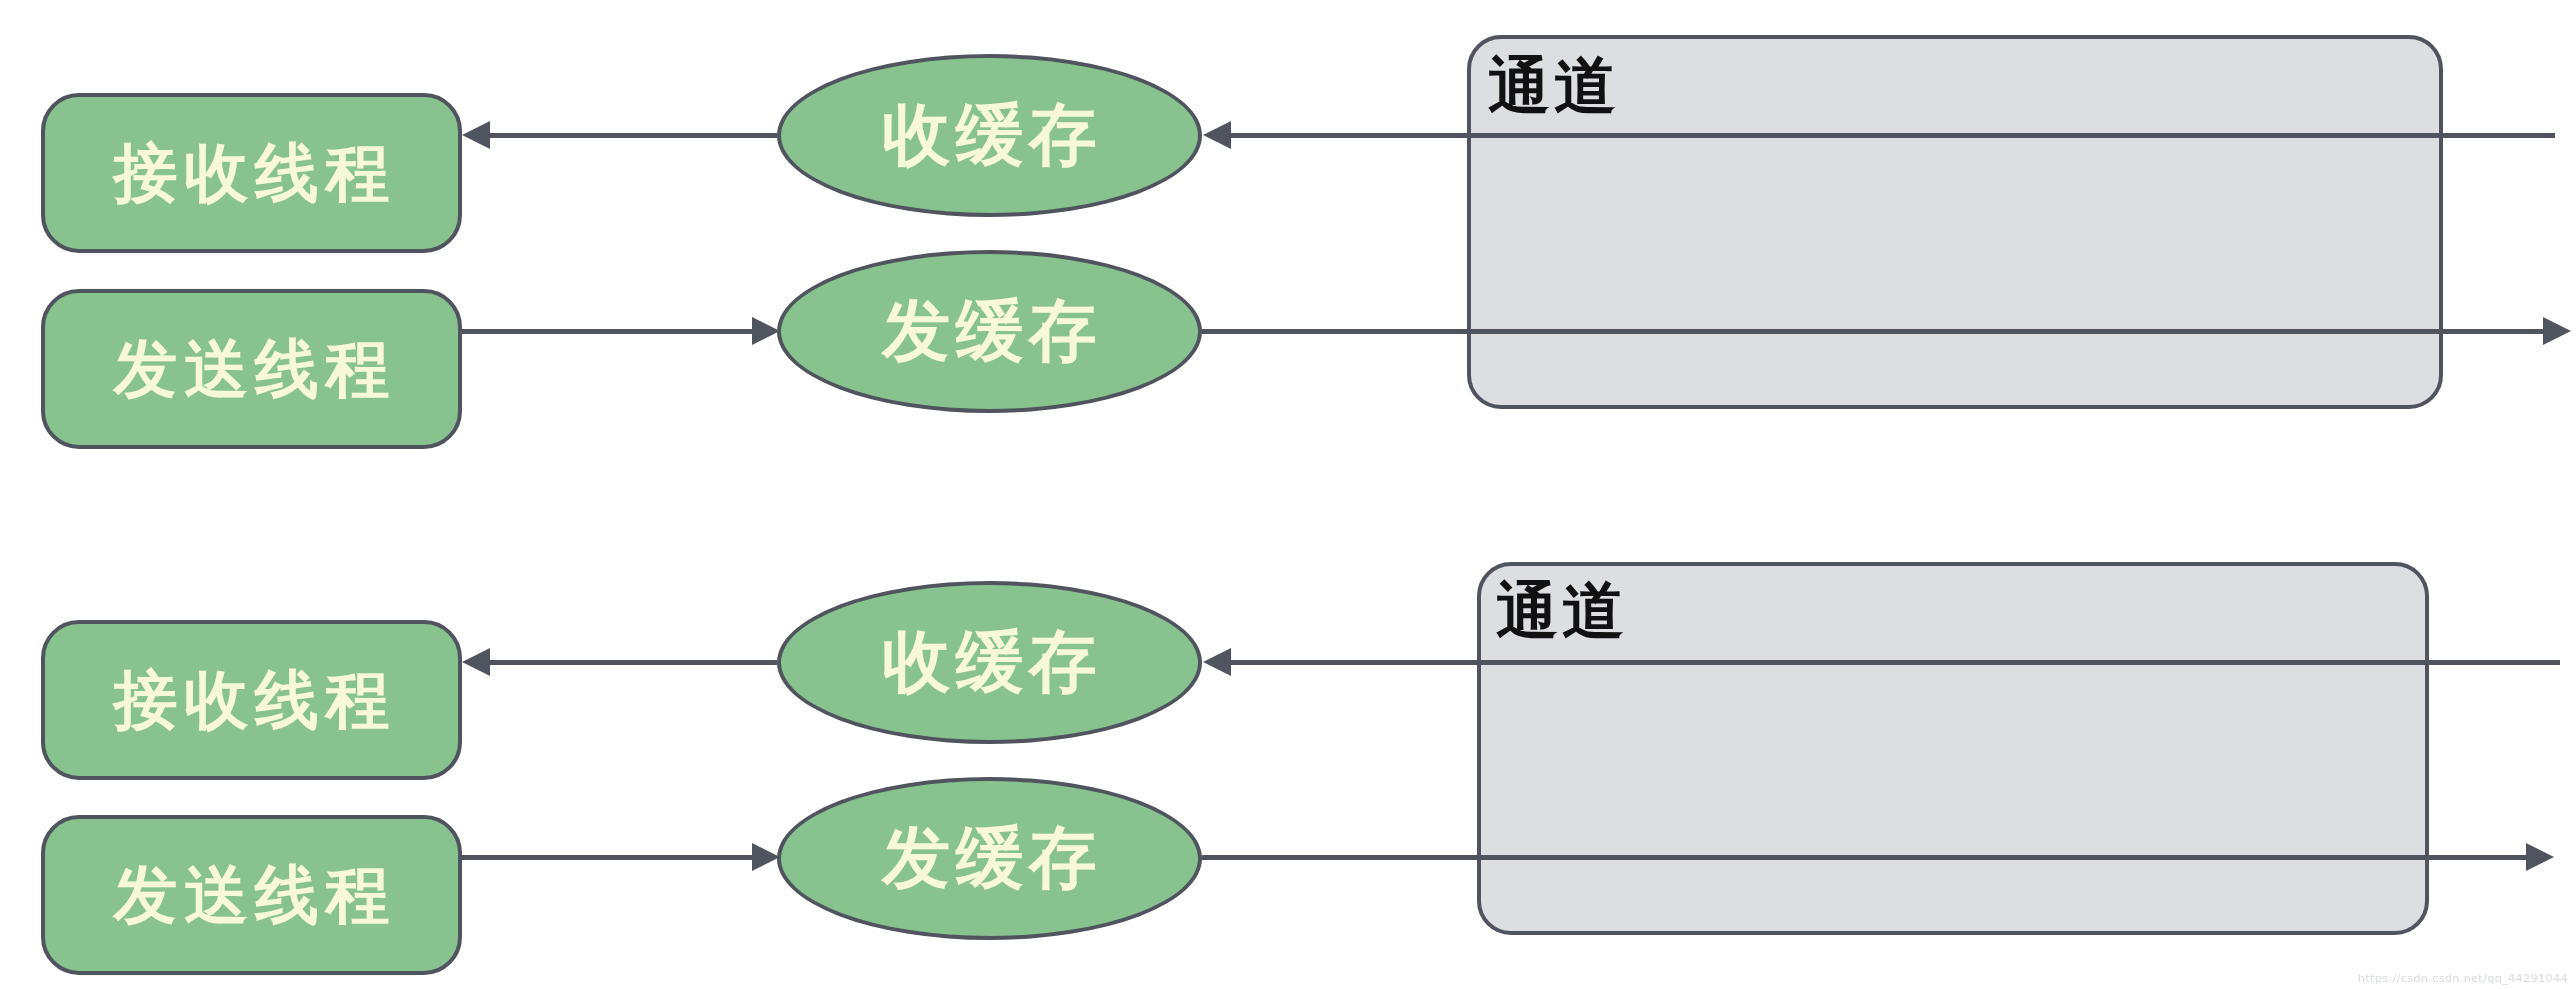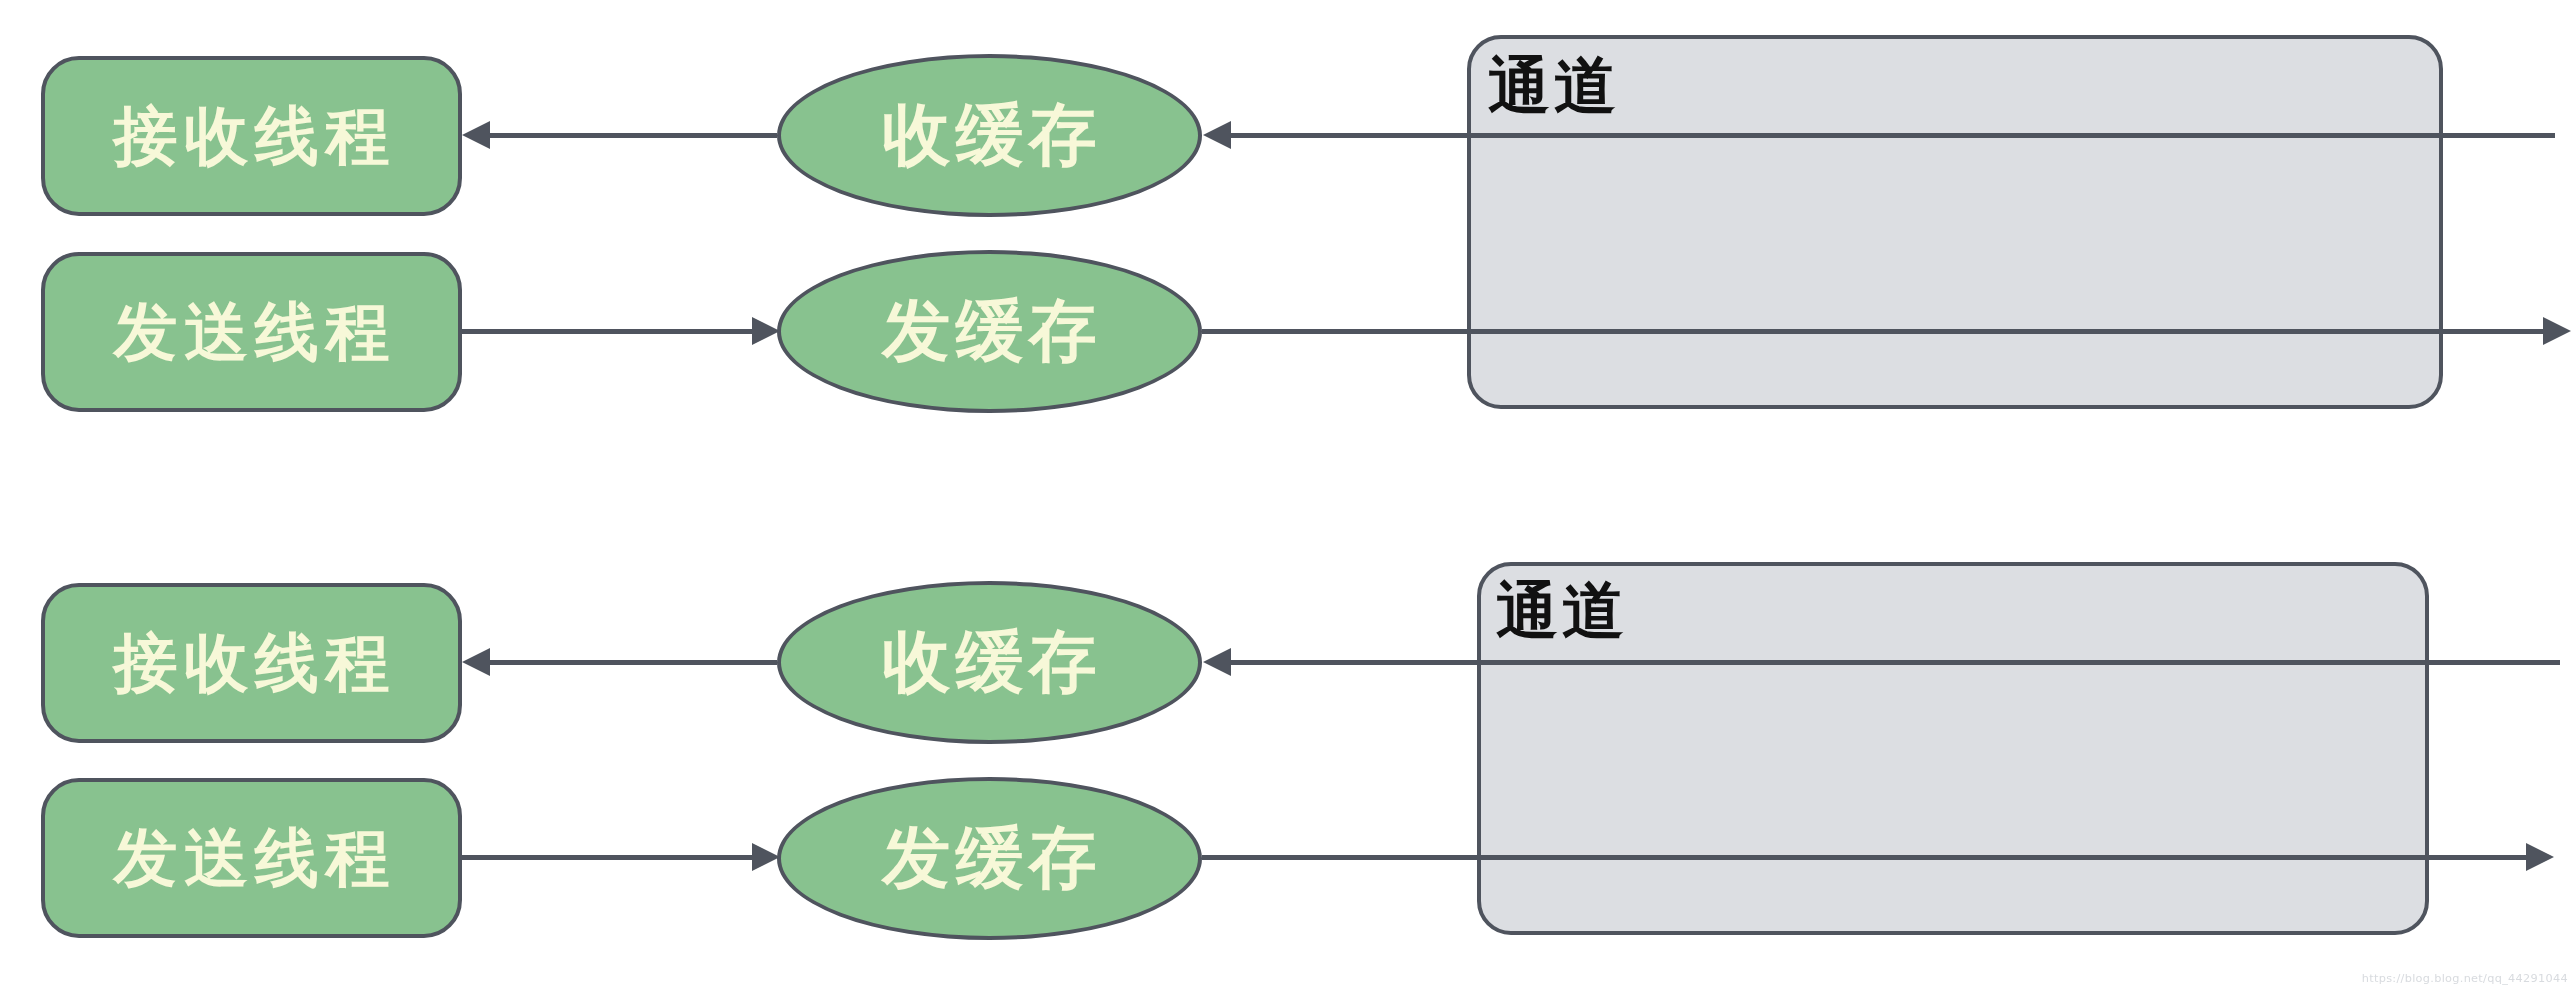--- a/index.html
+++ b/index.html
@@ -31,20 +31,21 @@
     border-radius: 38px;
     display: flex;
     align-items: center;
     justify-content: center;
     color: var(--node-text);
     font-size: 64px;
     font-weight: 700;
     letter-spacing: 6.6px;
     z-index: 3;
     text-indent: 6.6px; 
+    margin-top: 37px;
   }
   
   .buffer-ellipse {
     position: absolute;
     background: var(--node-fill);
     border: 4.6px solid var(--node-border);
     border-radius: 50%;
     display: flex;
     align-items: center;
     justify-content: center;
@@ -139,15 +140,15 @@
   <div class="hline" style="left:462px; top:855px; width:290px;"></div>
   <div class="head-right" style="left:752px; top:843px;"></div>
   <div class="hline" style="left:1202px; top:855px; width:1324px;"></div>
   <div class="head-right" style="left:2526px; top:843px;"></div>
 
   <div class="thread-box" style="left:41px; top:583px; width:421px; height:160px;">接收线程</div>
   <div class="thread-box" style="left:41px; top:778px; width:421px; height:160px;">发送线程</div>
   <div class="buffer-ellipse" style="left:777px; top:581px; width:425px; height:163px;">收缓存</div>
   <div class="buffer-ellipse" style="left:777px; top:777px; width:425px; height:163px;">发缓存</div>
 
-  <div class="watermark">https://blog.blog.net/qq_44291044</div>
+  <div class="watermark">https://csdn.csdn.net/qq_44291044</div>
 </div>
 
 
 </body></html>

